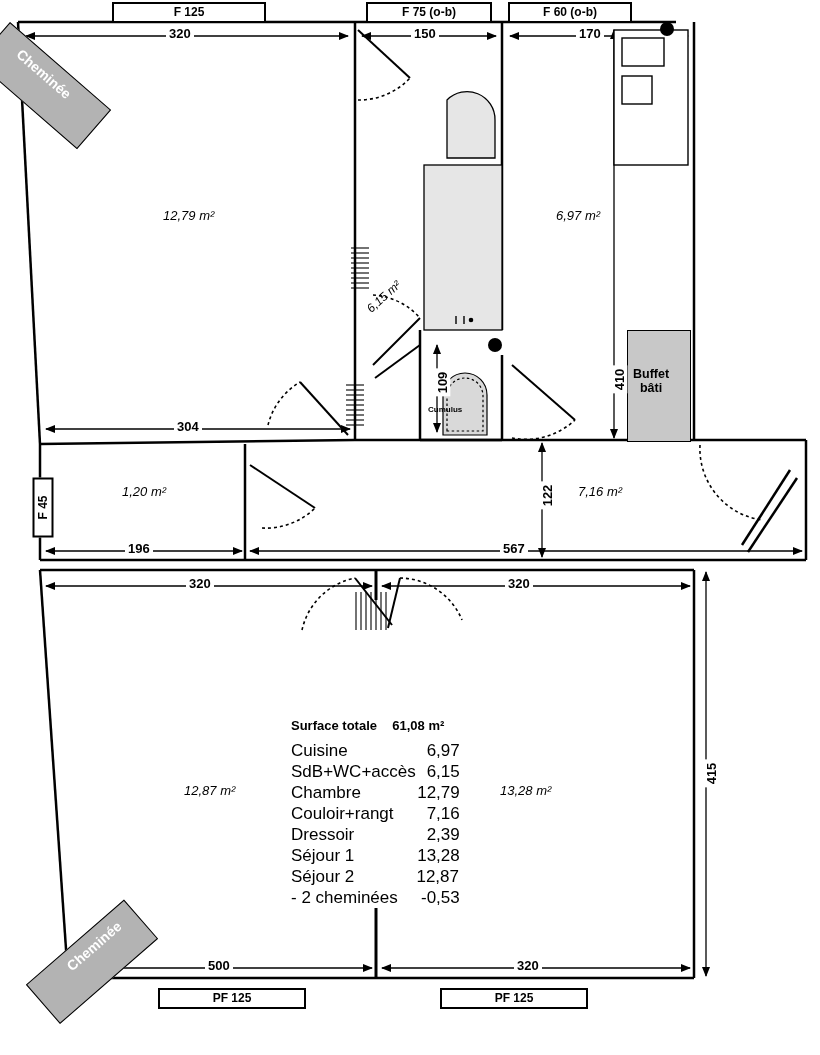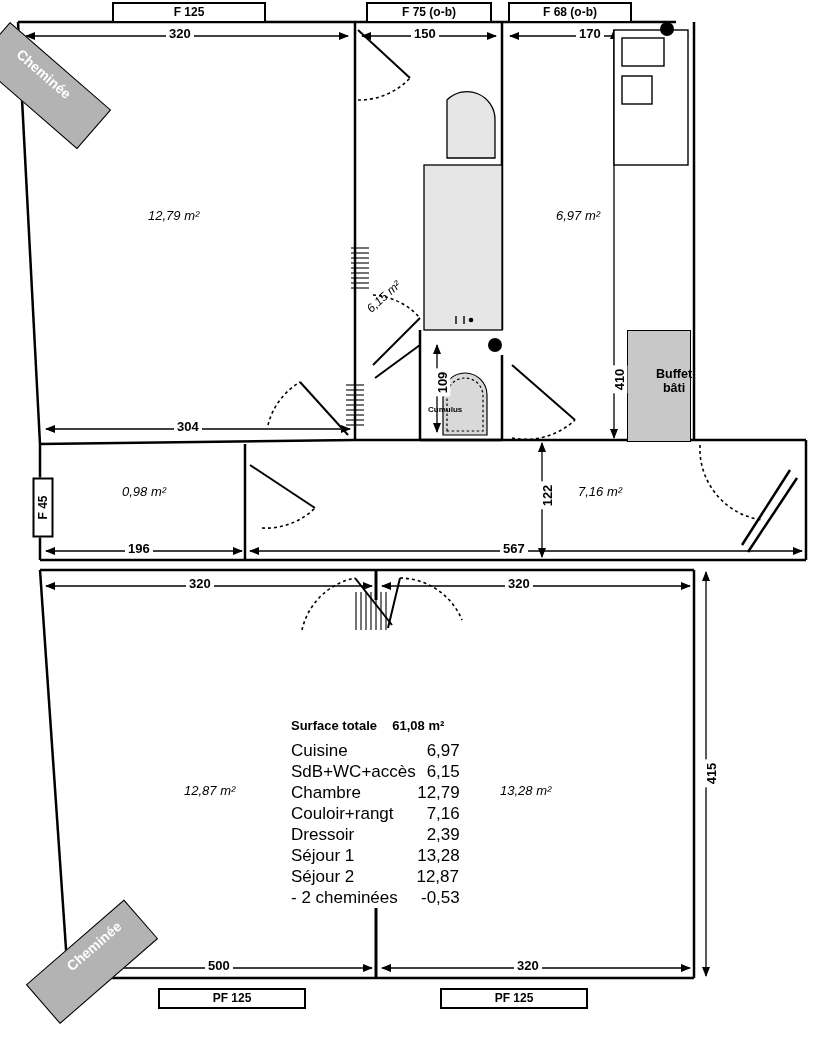--- a/index.html
+++ b/index.html
@@ -199,38 +199,38 @@
     </g>
   </svg>
 
   <div class="chim" style="left:10px;top:22px;width:132px;height:50px;transform:rotate(41deg);transform-origin:0 0;"></div>
   <div class="chimtext" style="left:24px;top:46px;transform:rotate(41deg);transform-origin:0 0;color:#fff;">Cheminée</div>
 
   <div class="chim" style="left:60px;top:972px;width:128px;height:50px;transform:rotate(-41deg);transform-origin:0 100%;"></div>
   <div class="chimtext" style="left:74px;top:958px;transform:rotate(-41deg);transform-origin:0 100%;color:#fff;">Cheminée</div>
 
   <div class="fill2" style="left:627px;top:330px;width:62px;height:110px;"></div>
-  <div class="buffet" style="left:656px;top:367px;">Buffet<br>bâti</div>
+  <div class="buffet" style="left:633px;top:367px;">Buffet<br>bâti</div>
 
   <div class="dot" style="left:660px;top:22px;width:14px;height:14px;"></div>
   <div class="dot" style="left:488px;top:338px;width:14px;height:14px;"></div>
 
   <div class="cumulus" style="left:428px;top:405px;">Cumulus</div>
 
-  <div class="area" style="left:148px;top:208px;font-style:italic;">12,79 m²</div>
+  <div class="area" style="left:163px;top:208px;font-style:italic;">12,79 m²</div>
   <div class="area" style="left:556px;top:208px;">6,97 m²</div>
   <div class="area" style="left:364px;top:305px;transform:rotate(-42deg);transform-origin:0 0;font-size:12px;">6,15 m²</div>
-  <div class="area" style="left:122px;top:484px;">0,98 m²</div>
+  <div class="area" style="left:122px;top:484px;">1,20 m²</div>
   <div class="area" style="left:578px;top:484px;">7,16 m²</div>
   <div class="area" style="left:184px;top:783px;">12,87 m²</div>
   <div class="area" style="left:500px;top:783px;">13,28 m²</div>
 
   <div class="winlabel" style="left:112px;top:2px;width:150px;">F 125</div>
   <div class="winlabel" style="left:366px;top:2px;width:122px;">F 75 (o-b)</div>
-  <div class="winlabel" style="left:508px;top:2px;width:120px;">F 68 (o-b)</div>
+  <div class="winlabel" style="left:508px;top:2px;width:120px;">F 60 (o-b)</div>
   <div class="winlabel" style="left:13px;top:497px;width:56px;height:17px;transform:rotate(-90deg);transform-origin:50% 50%;">F 45</div>
   <div class="winlabel" style="left:158px;top:988px;width:144px;">PF 125</div>
   <div class="winlabel" style="left:440px;top:988px;width:144px;">PF 125</div>
 
   <div class="dimlabel" style="left:166px;top:26px;">320</div>
   <div class="dimlabel" style="left:411px;top:26px;">150</div>
   <div class="dimlabel" style="left:576px;top:26px;">170</div>
   <div class="dimlabel" style="left:174px;top:419px;">304</div>
   <div class="dimlabel" style="left:125px;top:541px;">196</div>
   <div class="dimlabel" style="left:500px;top:541px;">567</div>

